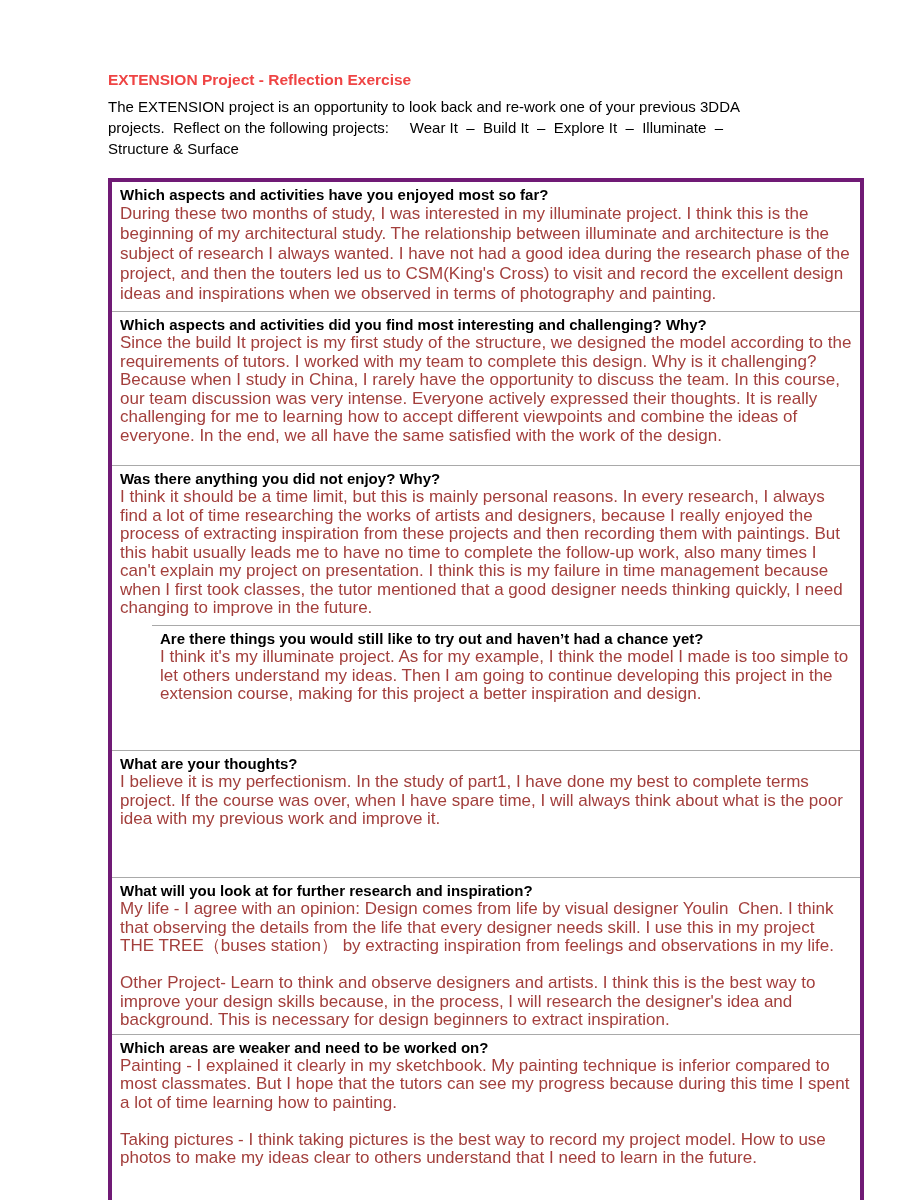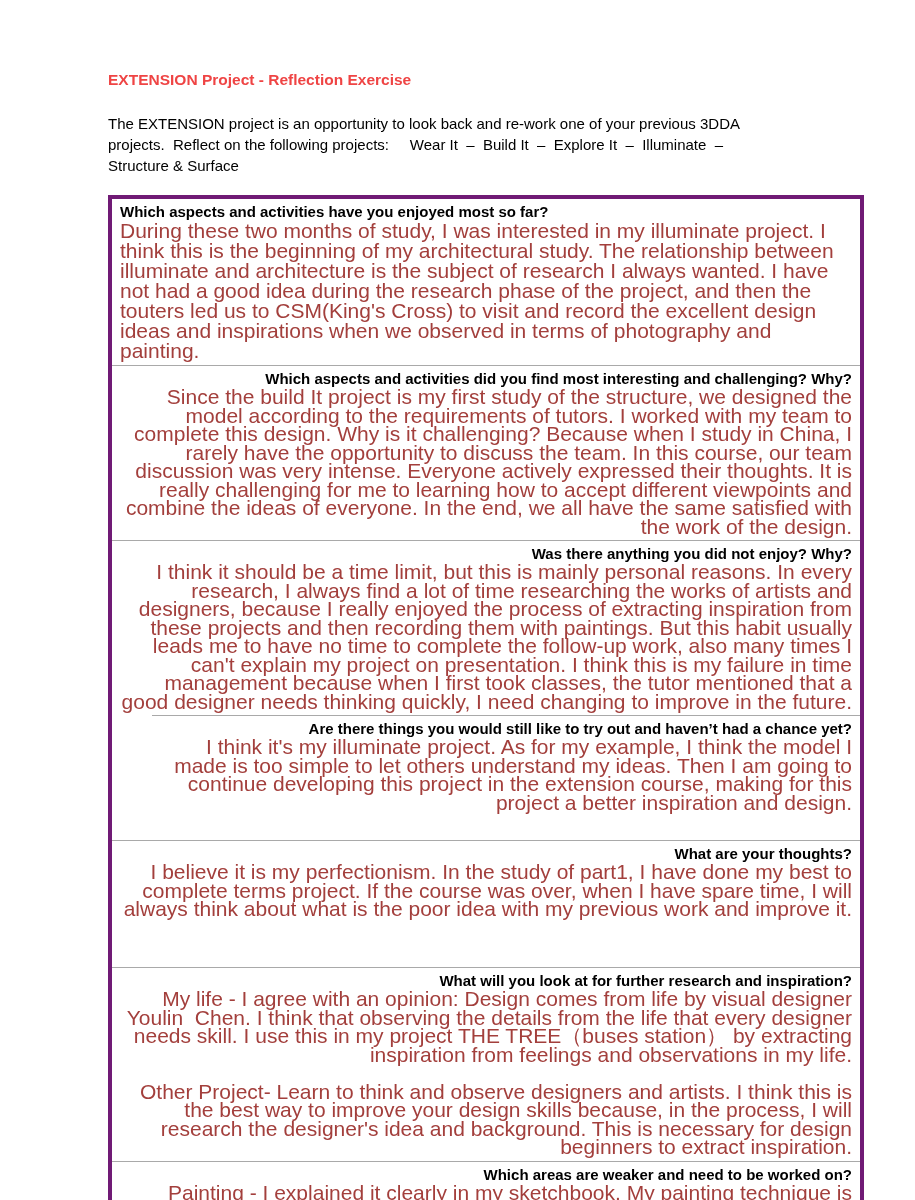--- a/index.html
+++ b/index.html
@@ -22,57 +22,56 @@
   }
   .doc-title {
     margin-top: 71px;
     font-size: 15.5px;
     font-weight: bold;
     line-height: 17px;
     color: #ef4444;
     white-space: pre-wrap;
   }
   .doc-intro {
-    margin-top: 25px;
+    margin-top: 8px;
     font-size: 15px;
     line-height: 21px;
     color: #000000;
     white-space: pre-wrap;
   }
   .reflection-table {
     margin-top: 19px;
     width: 756px;
     border: 4px solid #701a75;
     box-sizing: border-box;
     background: #ffffff;
   }
   .row {
     box-sizing: border-box;
     padding: 3px 8px 4px 8px;
   }
   .row + .row {
     border-top: 1px solid #a9a9a9;
-    text-align: right;
   }
   
   .row:nth-child(1) { min-height: 129px; }
   .row:nth-child(2) { min-height: 154px; }
   .row:nth-child(3) { min-height: 160px; }
   .row:nth-child(4) { min-height: 125px; margin-left: 40px; }
   .row:nth-child(5) { min-height: 127px; }
   .row:nth-child(6) { min-height: 141px; }
   .row:nth-child(7) { min-height: 167px; }
   .q {
     font-size: 15px;
     font-weight: bold;
     line-height: 19px;
     color: #000000;
   }
   .a {
-    font-size: 21px;
+    font-size: 17px;
     line-height: 18.5px;
     color: #a33f3c;
     white-space: pre-wrap;
   }
   .row:nth-child(1) .a { line-height: 20px; }
 </style>
 </head>
 <body>
 
 <div class="doc">

